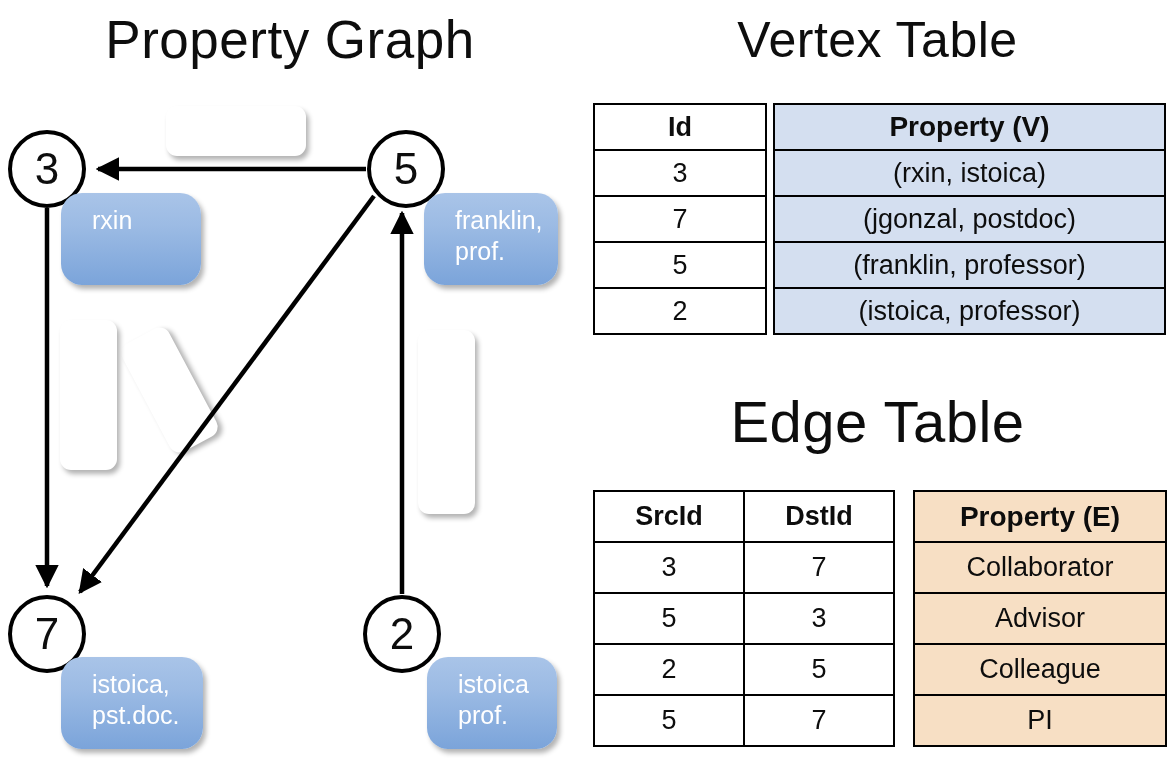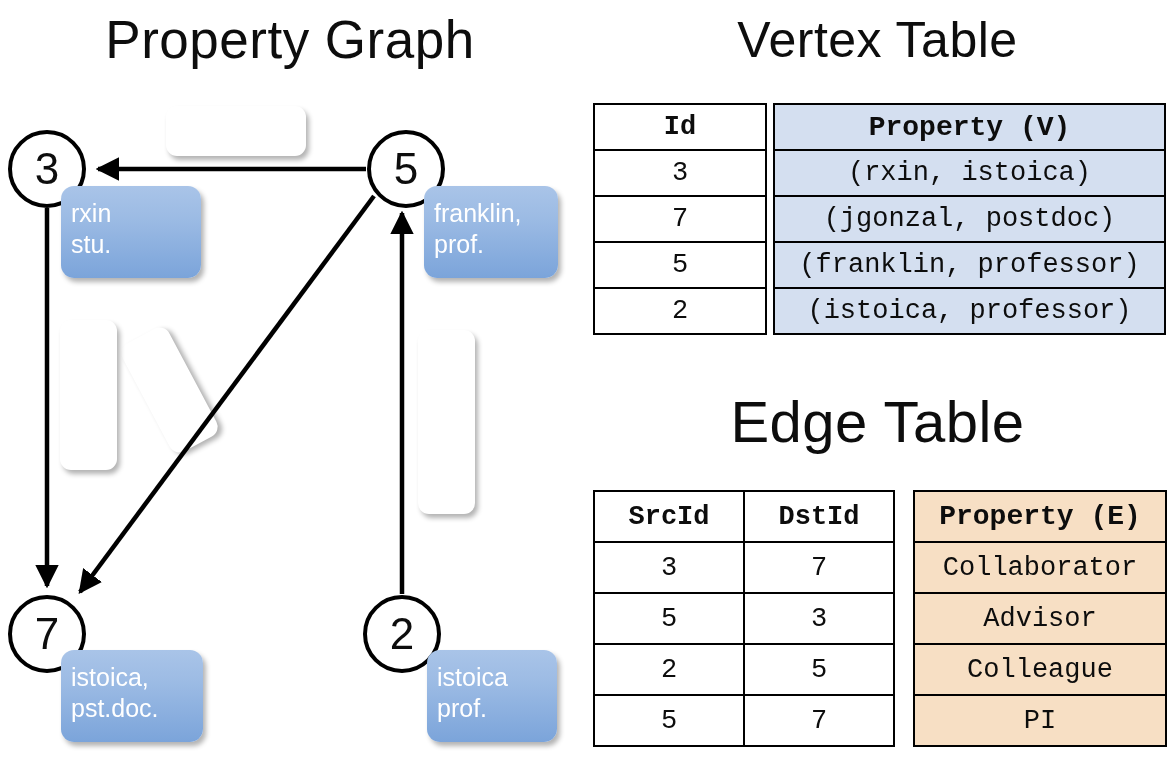--- a/index.html
+++ b/index.html
@@ -71,30 +71,31 @@
     line-height: 1;
   }
   #node-3 { left: 8px;  top: 130px; }
   #node-5 { left: 367px; top: 130px; }
   #node-7 { left: 8px;  top: 595px; }
   #node-2 { left: 363px; top: 595px; }
 
   
   .prop-blue {
     position: absolute;
-    border-radius: 13px;
+    border-radius: 21px;
     background: linear-gradient(180deg, #a9c4e8 0%, #9cbbe4 35%, #7ba4da 100%);
     box-shadow: 3px 4px 5px rgba(0,0,0,0.30);
     color: #ffffff;
     font-family: "Liberation Sans", sans-serif;
     font-weight: 300;
     font-size: 25px;
     line-height: 31px;
-    padding: 12px 0 12px 10px;
+    padding: 12px 0 12px 31px;
     box-sizing: border-box;
+    margin-top: 7px;
   }
   #prop-rxin     { left: 61px;  top: 186px; width: 140px; height: 92px; }
   #prop-franklin { left: 424px; top: 186px; width: 134px; height: 92px; }
   #prop-jgonzal  { left: 61px;  top: 650px; width: 142px; height: 92px; }
   #prop-istoica  { left: 427px; top: 650px; width: 130px; height: 92px; }
 
   
   .lbl-orange {
     position: absolute;
     border-radius: 11px;
@@ -131,21 +132,21 @@
     font-size: 26px;
     transform: rotate(-28deg);
   }
   #lbl-pi .txt { transform: rotate(90deg); }
 
   
   .tbl-wrap { position: absolute; display: flex; }
   .tbl-block {
     border-collapse: collapse;
     border-spacing: 0;
-    font-family: Liberation Mono, monospace;
+    font-family: Liberation Sans, sans-serif;
     font-weight: 300;
   }
   .tbl-block td, .tbl-block th {
     border: 2px solid #000;
     text-align: center;
     font-weight: 300;
     color: #0d0d0d;
     padding: 0;
   }
   .tbl-block th { font-weight: bold; }
@@ -202,21 +203,20 @@
   </div>
   <div class="node" id="node-7">
     <span>7</span>
   </div>
   <div class="node" id="node-2">
     <span>2</span>
   </div>
 
   <div class="prop-blue" id="prop-rxin">
     <div>rxin</div>
-    <div>stu.</div>
   </div>
   <div class="prop-blue" id="prop-franklin">
     <div>franklin,</div>
     <div>prof.</div>
   </div>
   <div class="prop-blue" id="prop-jgonzal">
     <div>istoica,</div>
     <div>pst.doc.</div>
   </div>
   <div class="prop-blue" id="prop-istoica">

